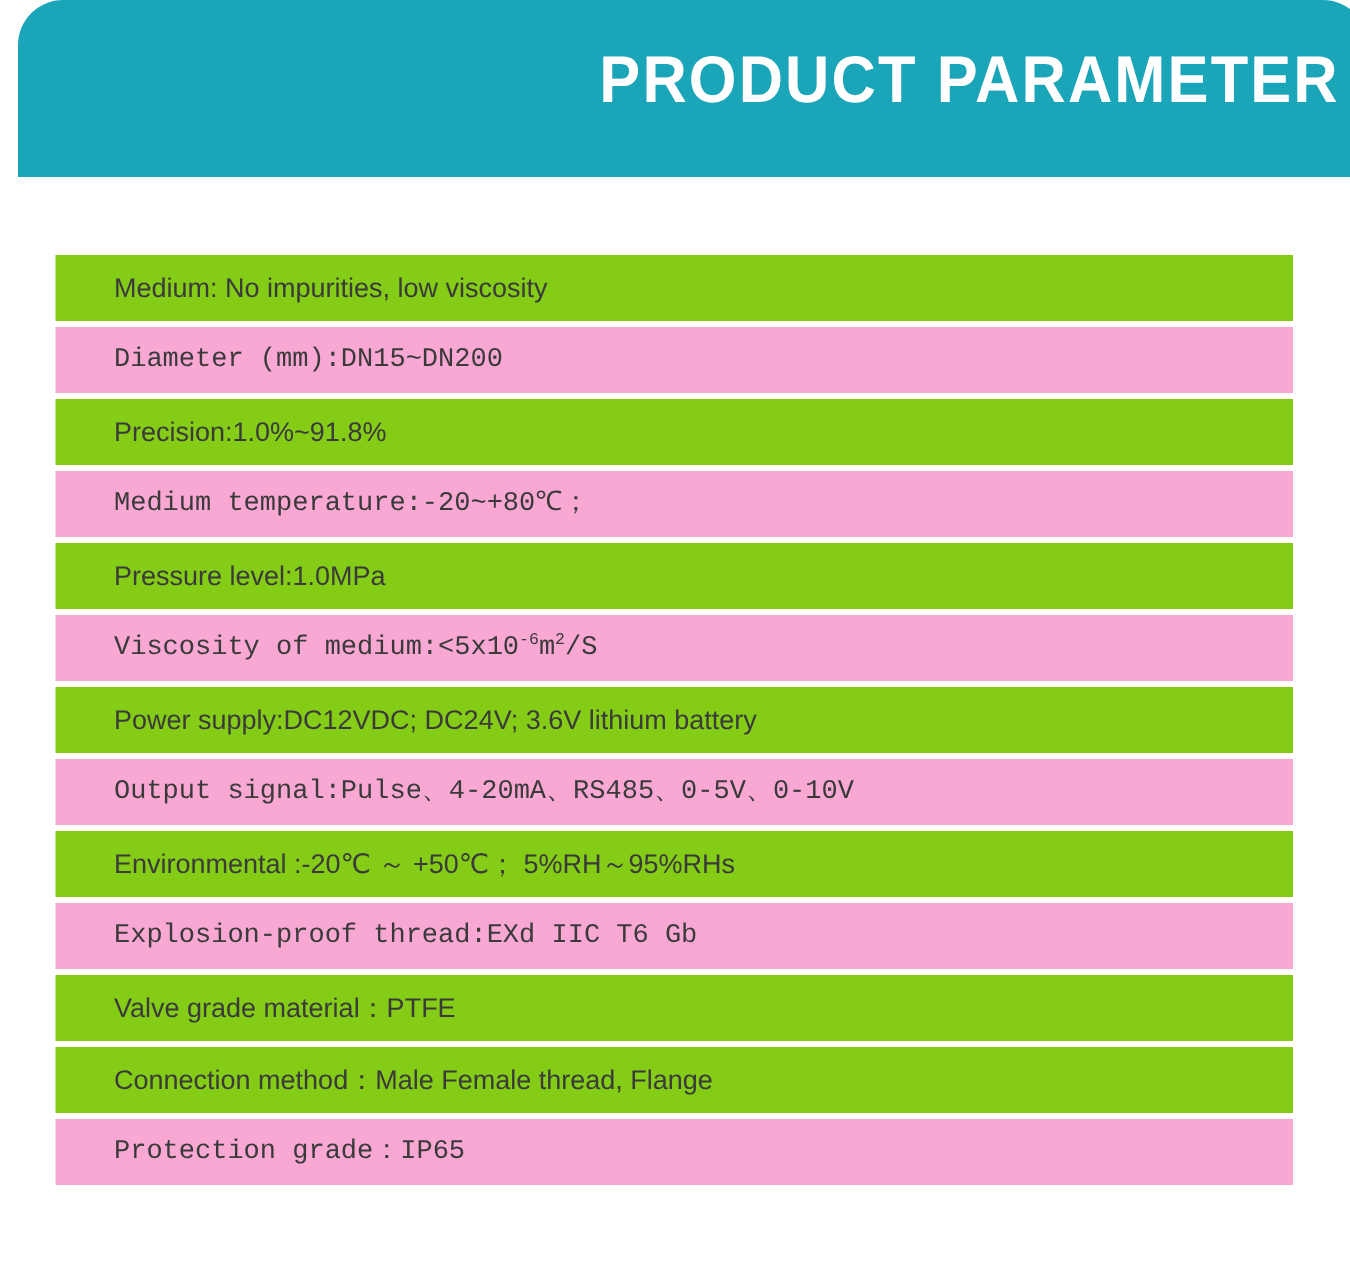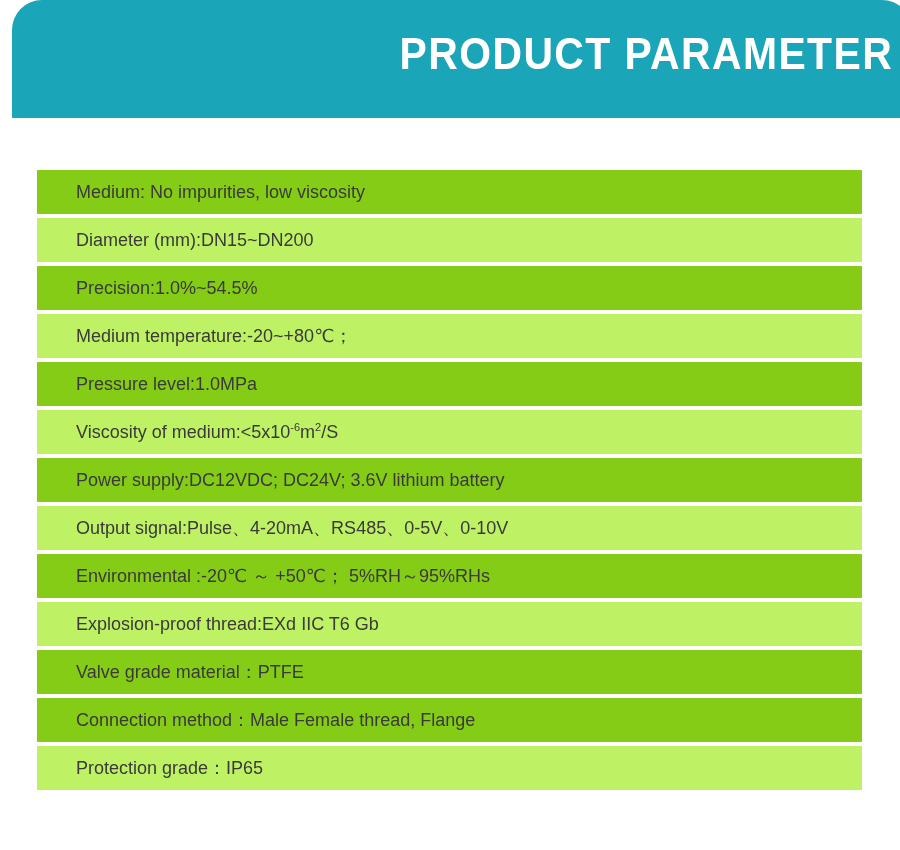--- a/index.html
+++ b/index.html
@@ -70,21 +70,22 @@
     font-weight: 400;
     white-space: nowrap;
     overflow: hidden;
   }
 
   .spec-row.alt {
     background: #84cc16;
   }
 
   .spec-row.plain {
-    background: #bef264;
+    background: #f9a8d4;
+    font-family: Liberation Mono, monospace;
   }
 
   .spec-text {
     display: inline;
   }
 
   .sup {
     font-size: 11px;
     vertical-align: super;
     line-height: 0;
@@ -95,21 +96,21 @@
 
 <div class="page">
 
   <div class="header-banner">
     <div class="header-title">PRODUCT PARAMETER</div>
   </div>
 
   <div class="spec-list">
     <div class="spec-row alt"><span class="spec-text">Medium: No impurities, low viscosity</span></div>
     <div class="spec-row plain"><span class="spec-text">Diameter (mm):DN15~DN200</span></div>
-    <div class="spec-row alt"><span class="spec-text">Precision:1.0%~54.5%</span></div>
+    <div class="spec-row alt"><span class="spec-text">Precision:1.0%~91.8%</span></div>
     <div class="spec-row plain"><span class="spec-text">Medium temperature:-20~+80℃；</span></div>
     <div class="spec-row alt"><span class="spec-text">Pressure level:1.0MPa</span></div>
     <div class="spec-row plain"><span class="spec-text">Viscosity of medium:&lt;5x10</span><span class="sup">-6</span><span>m</span><span class="sup">2</span><span>/S</span></div>
     <div class="spec-row alt"><span class="spec-text">Power supply:DC12VDC; DC24V; 3.6V lithium battery</span></div>
     <div class="spec-row plain"><span class="spec-text">Output signal:Pulse、4-20mA、RS485、0-5V、0-10V</span></div>
     <div class="spec-row alt"><span class="spec-text">Environmental :-20℃ ～ +50℃； 5%RH～95%RHs</span></div>
     <div class="spec-row plain"><span class="spec-text">Explosion-proof thread:EXd IIC T6 Gb</span></div>
     <div class="spec-row alt"><span class="spec-text">Valve grade material：PTFE</span></div>
     <div class="spec-row alt"><span class="spec-text">Connection method：Male Female thread, Flange</span></div>
     <div class="spec-row plain"><span class="spec-text">Protection grade：IP65</span></div>

